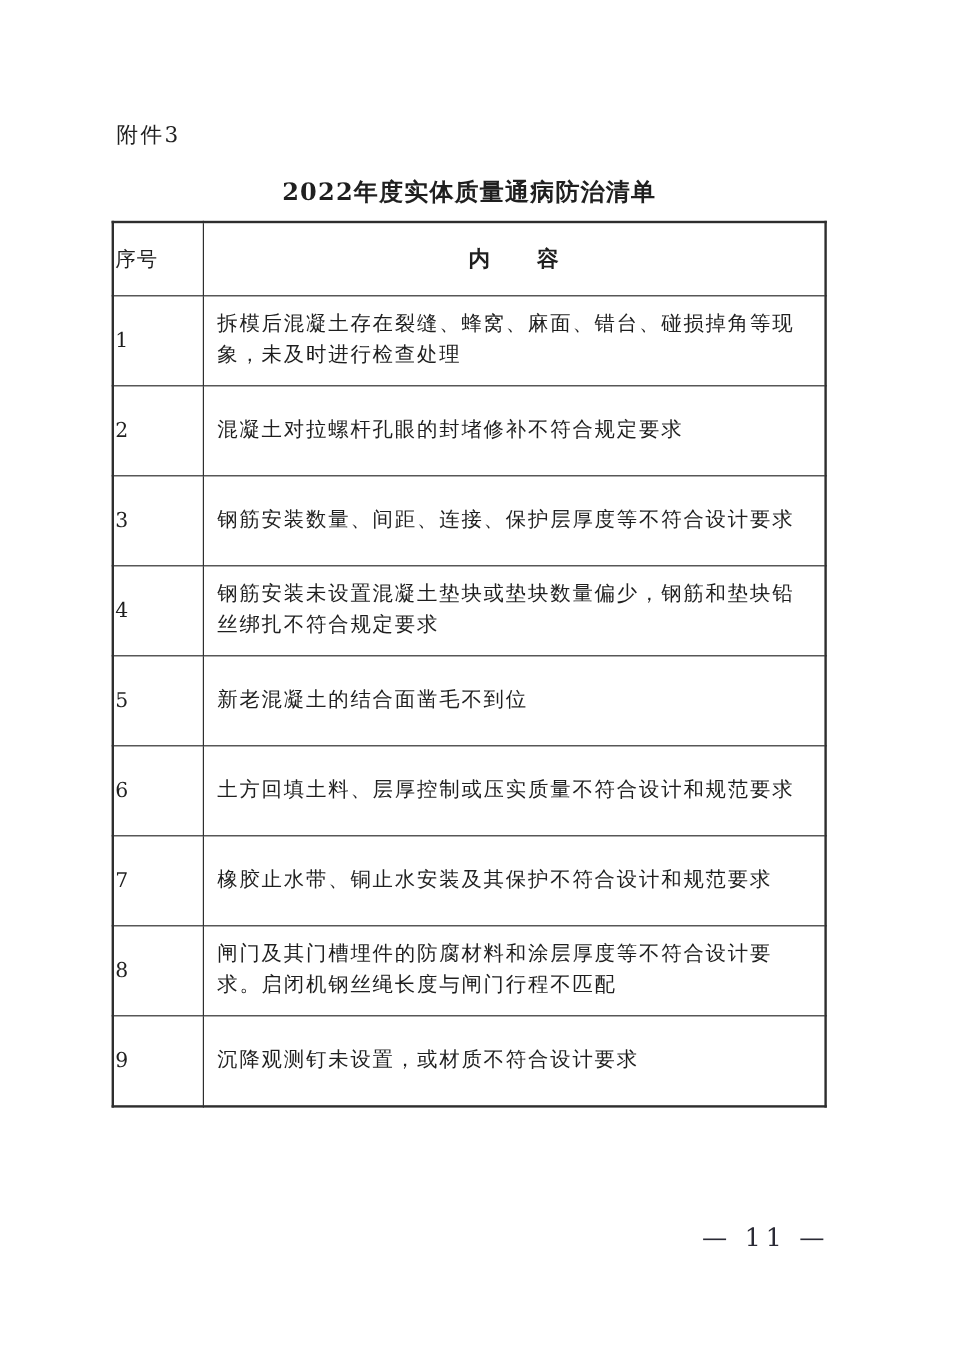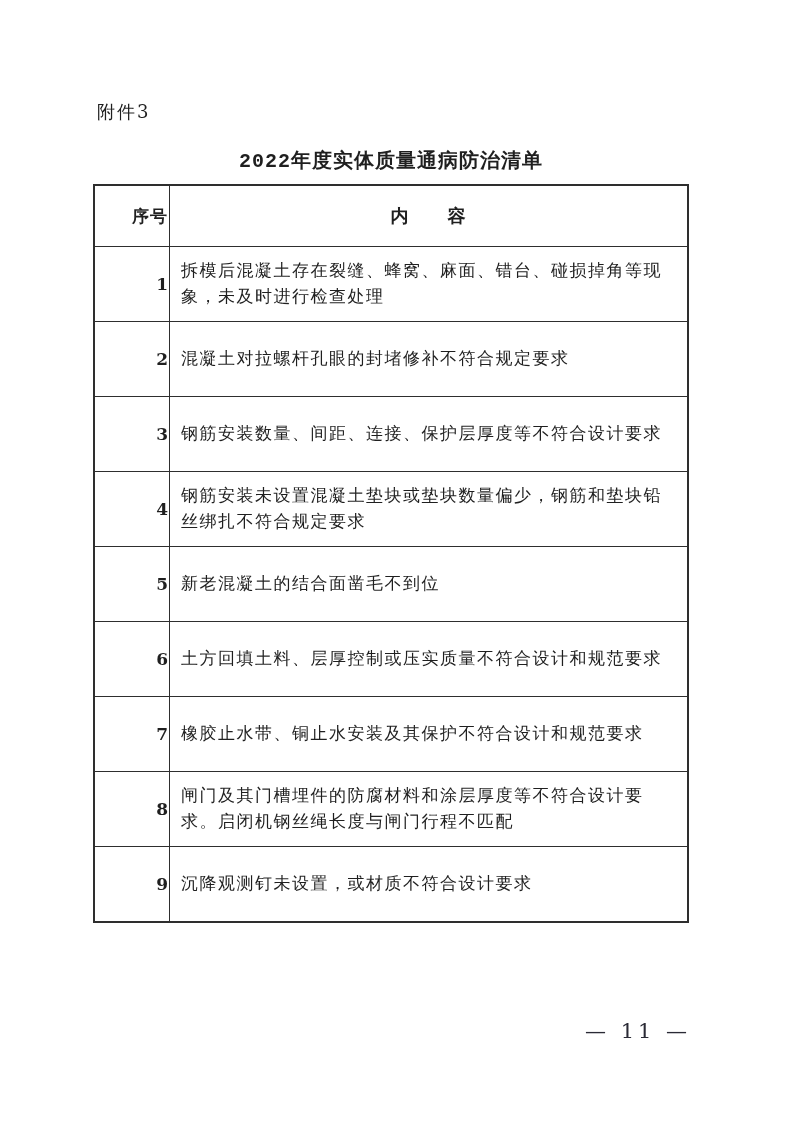--- a/index.html
+++ b/index.html
@@ -28,40 +28,39 @@
     position: absolute;
     left: 93px;
     top: 147px;
     width: 596px;
     margin: 0;
     text-align: center;
     font-size: 20px;
     font-weight: bold;
     letter-spacing: 1px;
     color: #1f1f1f;
-    font-family: Liberation Mono, monospace;
   }
   table.defect-table {
     position: absolute;
     left: 93px;
     top: 184px;
     width: 596px;
     border-collapse: collapse;
     table-layout: fixed;
     border: 2px solid #2e2e2e;
   }
   table.defect-table th,
   table.defect-table td {
     border: 1.5px solid #2e2e2e;
     vertical-align: middle;
   }
   th.col-no, td.cell-no {
     width: 72px;
-    text-align: right;
-    font-weight: bold;
+    text-align: left;
+    font-weight: normal;
   }
   th.col-no {
     height: 58px;
     font-size: 17px;
     letter-spacing: 1px;
   }
   th.col-content {
     height: 58px;
     text-align: center;
     font-size: 18px;

